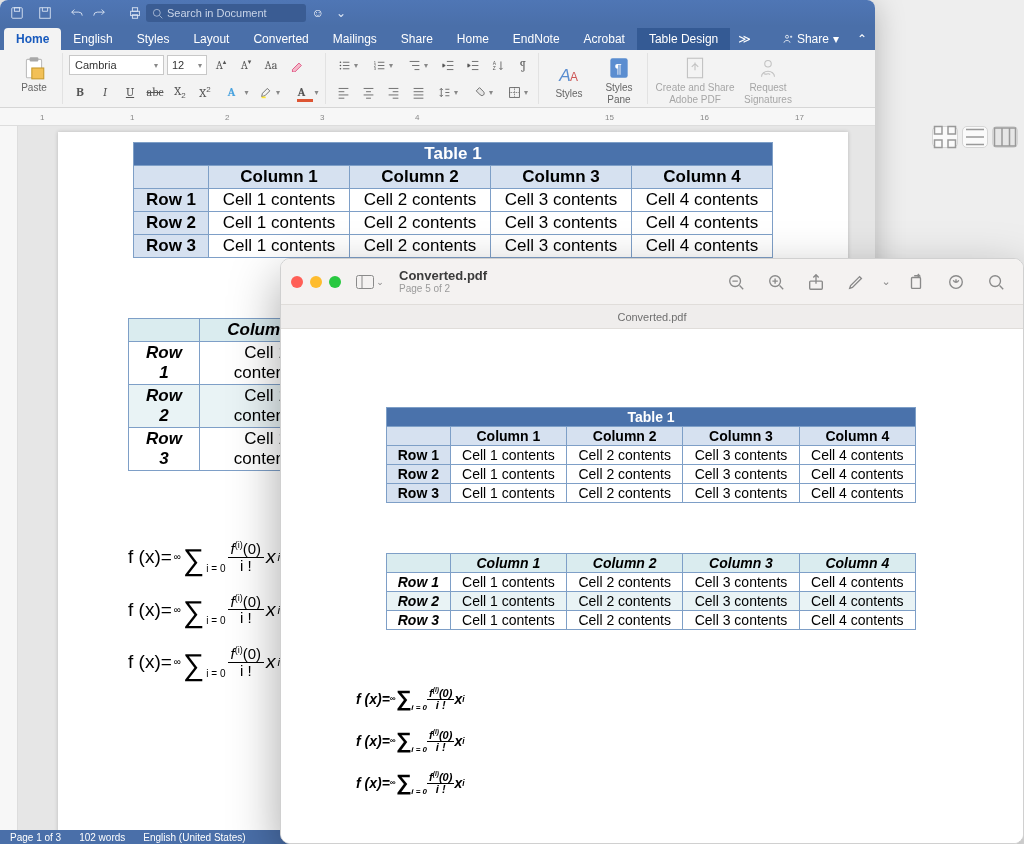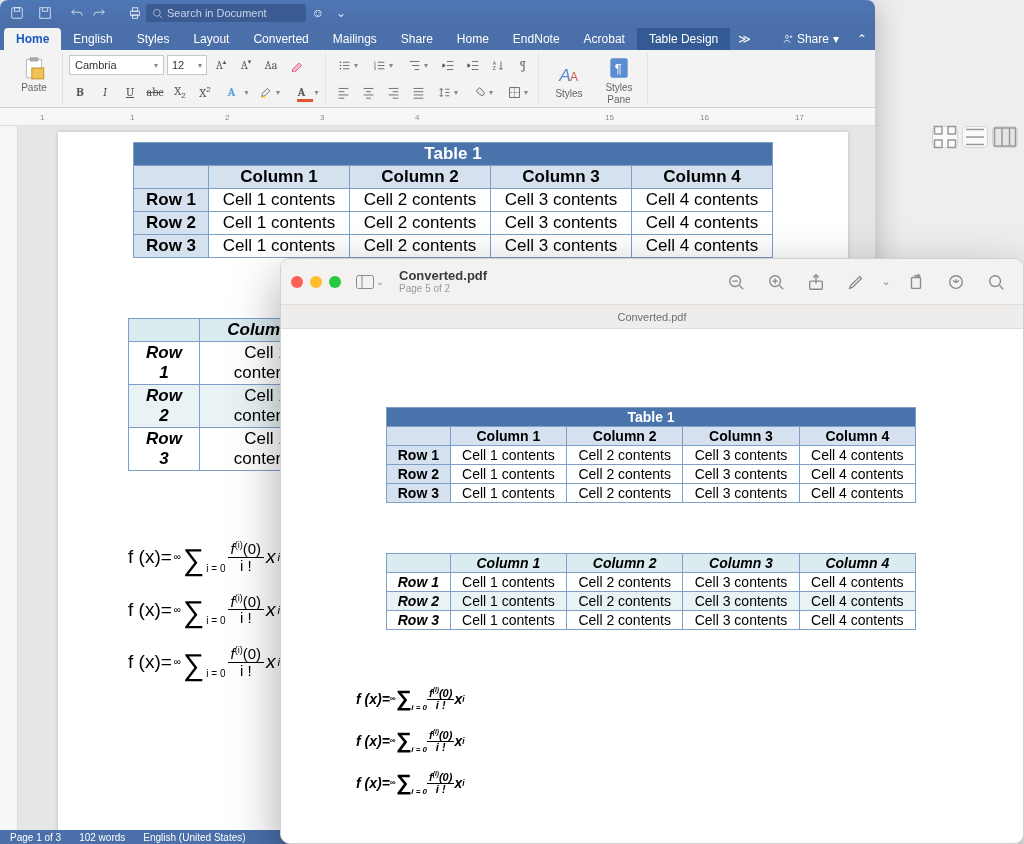--- a/index.html
+++ b/index.html
@@ -357,20 +357,41 @@
         <div class="rib-big">
           <svg viewBox="0 0 24 24">
               <rect x="4" y="3" width="16" height="18" fill="#5a8dd0" rx="2"></rect>
               <text x="8" y="17" font-size="12" fill="#fff">¶</text>
             </svg>
           <span>Styles</span>
           <span>Pane</span>
         </div>
       </div>
     </div>
+    <div class="rib-group" style="border-right:none;opacity:.55">
+      <div style="display:flex;gap:2px">
+        <div class="rib-big wide">
+          <svg viewBox="0 0 24 24">
+              <rect x="5" y="3" width="14" height="18" fill="none" stroke="#999"></rect>
+              <path d="M12 7v7M9 11l3-3 3 3" stroke="#999" fill="none"></path>
+            </svg>
+          <span>Create and Share</span>
+          <span>Adobe PDF</span>
+        </div>
+        <div class="rib-big" style="width:60px">
+          <svg viewBox="0 0 24 24">
+              <circle cx="12" cy="8" r="3" fill="none" stroke="#999"></circle>
+              <path d="M6 20c0-3 3-5 6-5s6 2 6 5" fill="none" stroke="#999"></path>
+              <path d="M8 17c2 2 4-1 6 1" stroke="#999" fill="none"></path>
+            </svg>
+          <span>Request</span>
+          <span>Signatures</span>
+        </div>
+      </div>
+    </div>
   </div>
 
   <div class="word-ruler">
     <svg width="100%" height="18">
       <g font-size="8" fill="#888">
         <text x="40" y="12">1</text>
           <text x="130" y="12">1</text>
           <text x="225" y="12">2</text>
           <text x="320" y="12">3</text>
           <text x="415" y="12">4</text>

